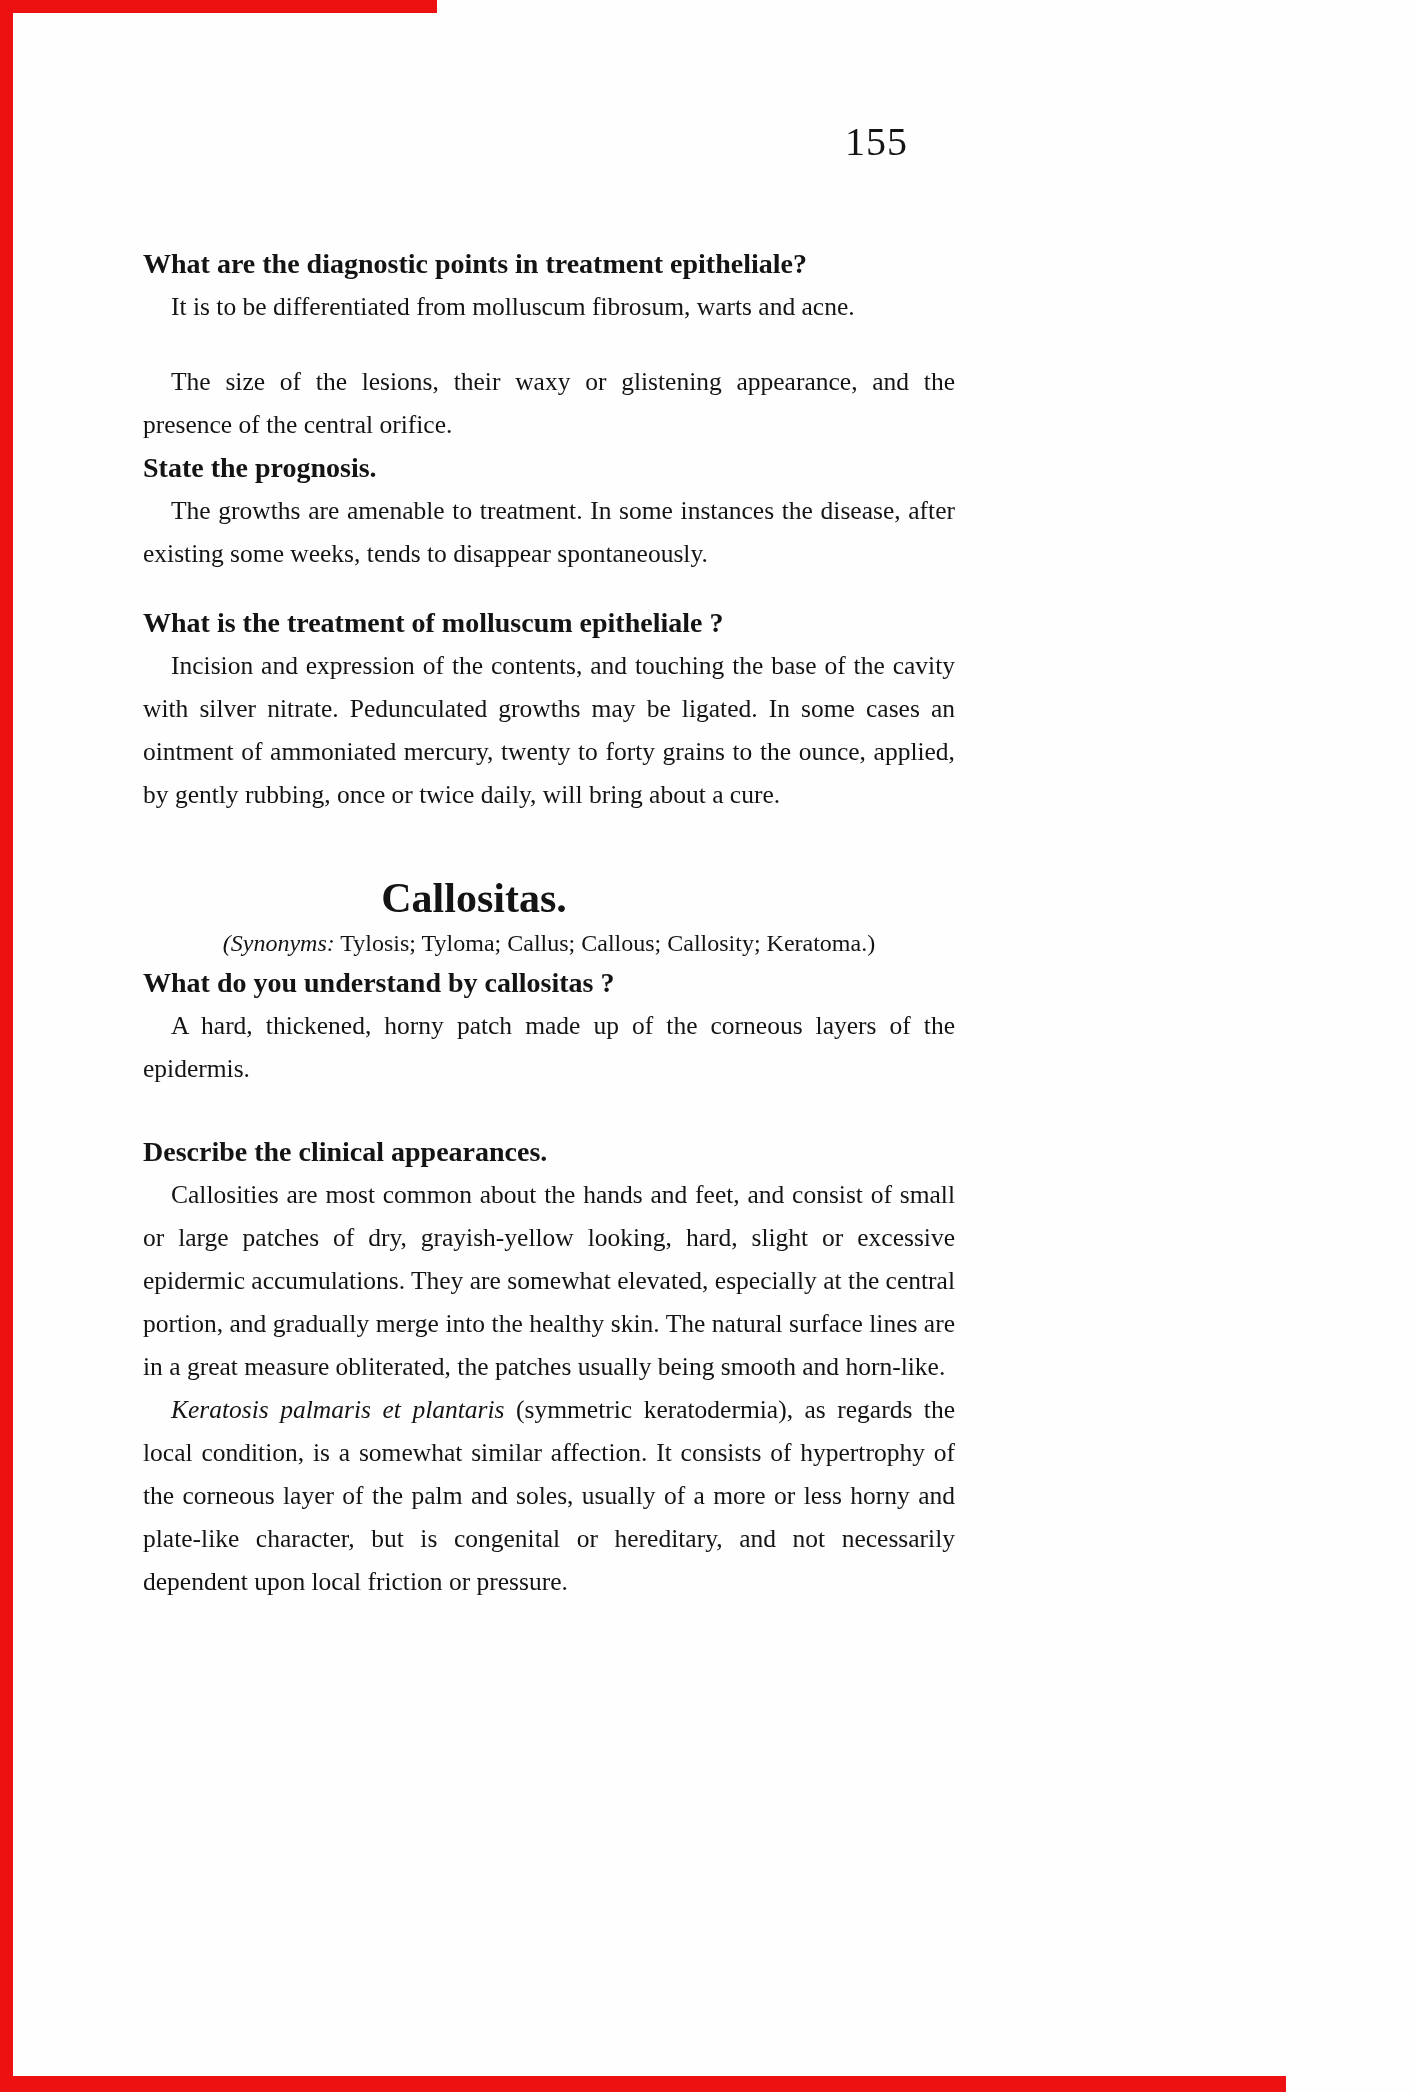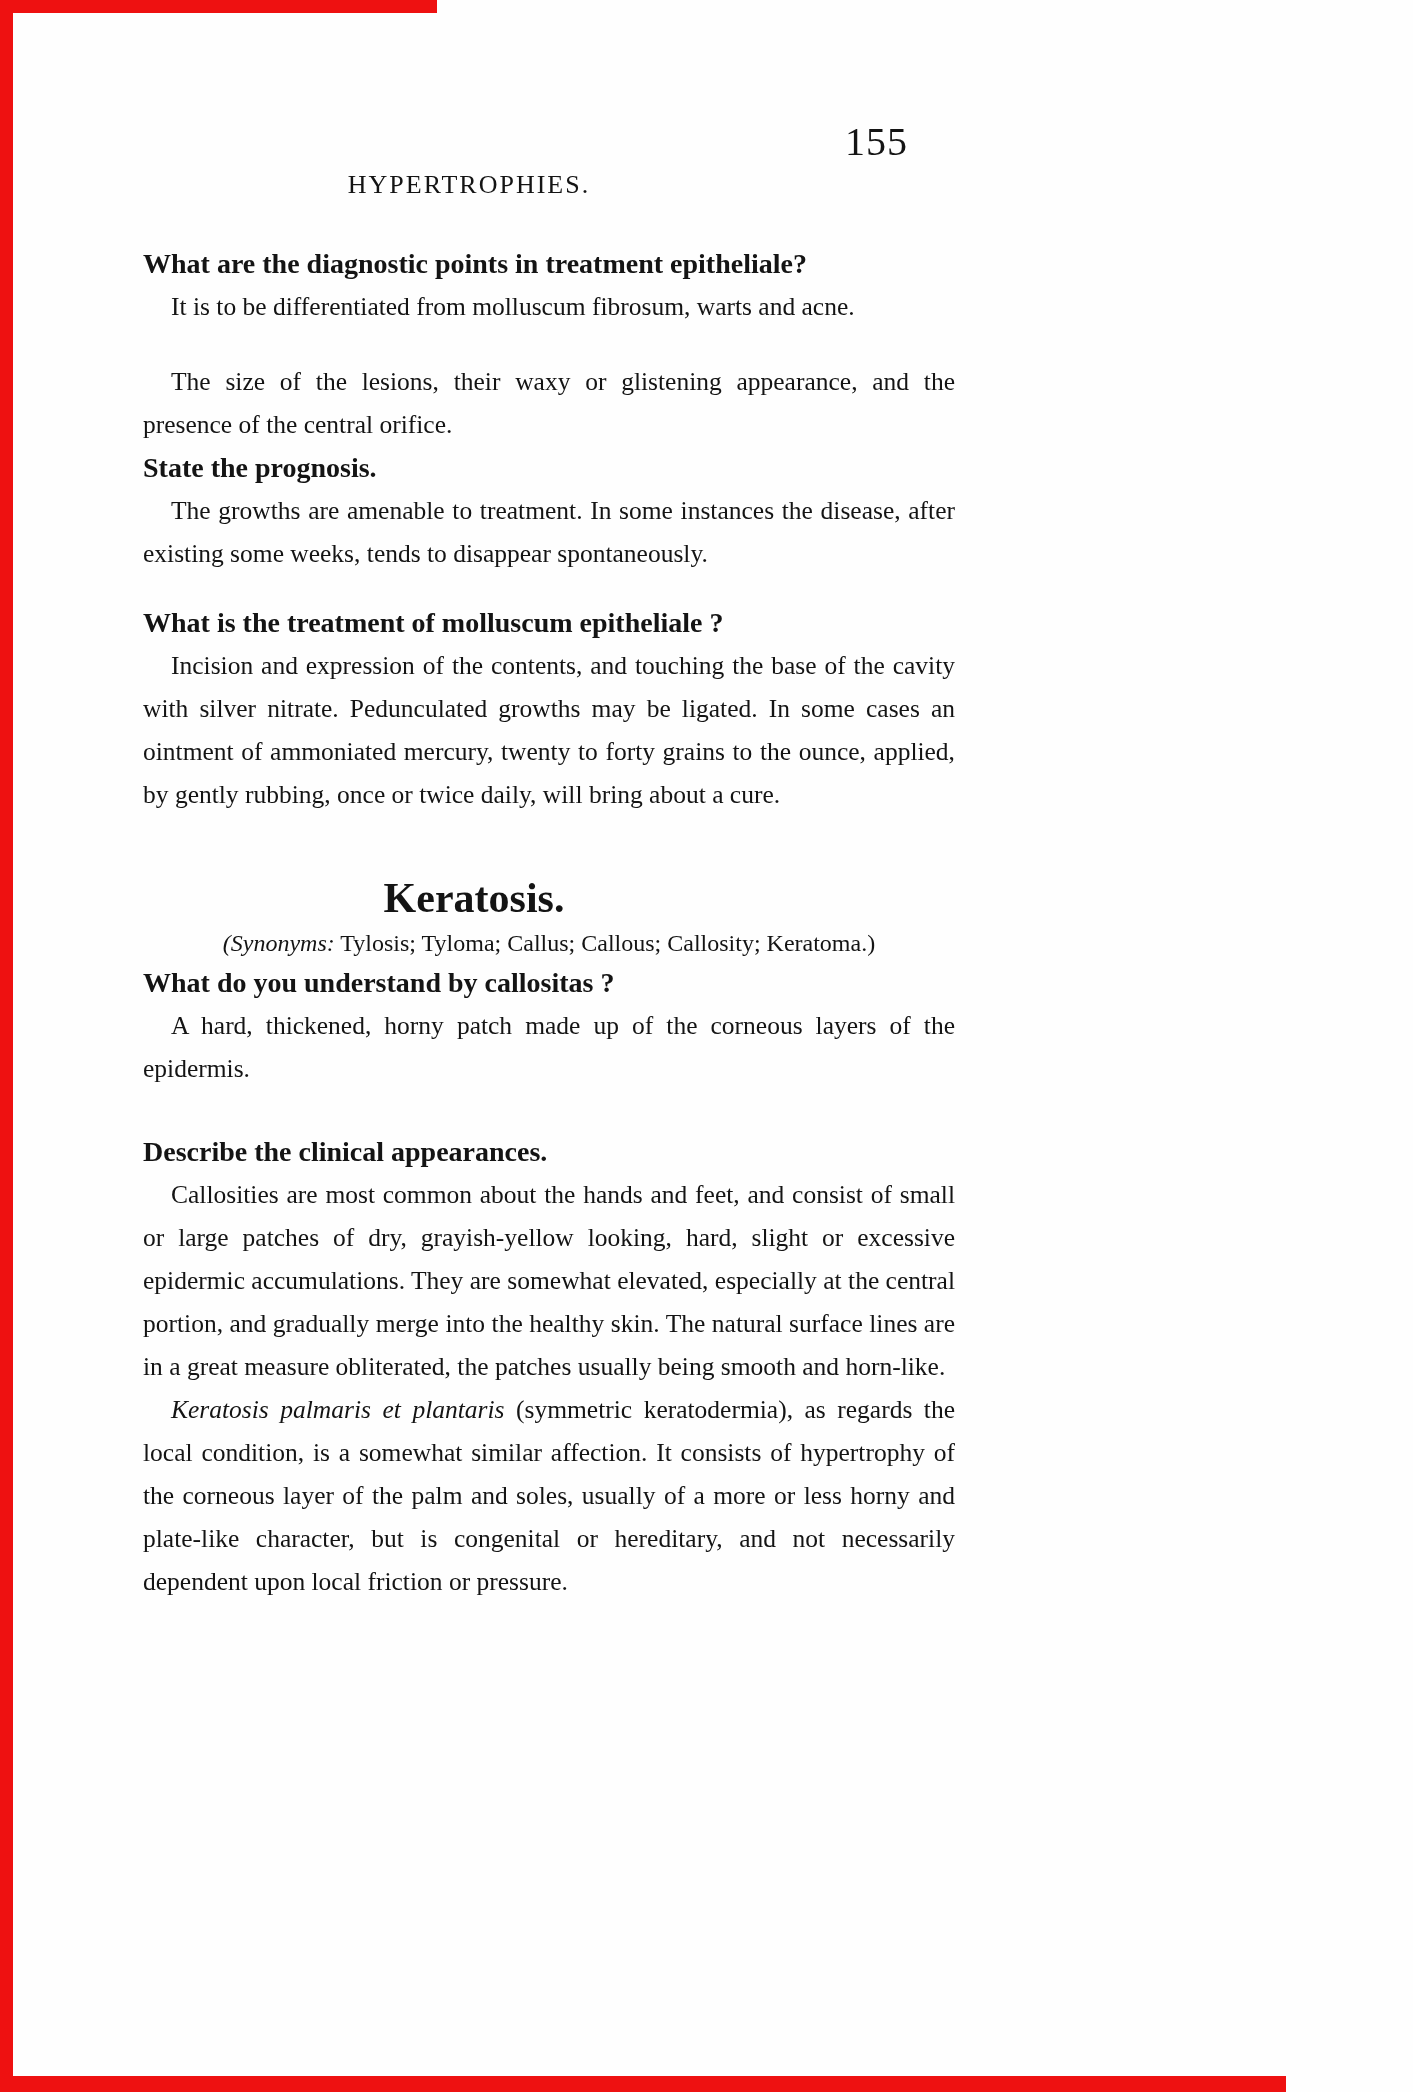--- a/index.html
+++ b/index.html
@@ -63,36 +63,35 @@
 </head>
 <body>
 
 <div class="page">
 
   <div class="edge edge-left"></div>
   <div class="edge edge-top"></div>
   <div class="edge edge-bottom"></div>
 
   <div class="page-number">155</div>
-  <div class="running-header">HYPERTROPHIES.</div>
 
   <div class="content">
 
 
     <p class="qhead">What are the diagnostic points in treatment epitheliale?</p>
     <p class="para mb32">It is to be differentiated from molluscum fibrosum, warts and acne.</p>
     <p class="para">The size of the lesions, their waxy or glistening appearance, and the presence of the central orifice.</p>
 
     <p class="qhead">State the prognosis.</p>
     <p class="para mb26">The growths are amenable to treatment. In some instances the disease, after existing some weeks, tends to disappear spontaneously.</p>
 
     <p class="qhead">What is the treatment of molluscum epitheliale ?</p>
     <p class="para mb55">Incision and expression of the contents, and touching the base of the cavity with silver nitrate. Pedunculated growths may be ligated. In some cases an ointment of ammoniated mercury, twenty to forty grains to the ounce, applied, by gently rubbing, once or twice daily, will bring about a cure.</p>
 
-    <h2 class="section-title mb20">Keratosis.</h2>
+    <h2 class="section-title mb20">Callositas.</h2>
 
     <p class="synonyms mb15"><span class="italic">(Synonyms:</span><span> Tylosis; Tyloma; Callus; Callous; Callosity; Keratoma.)</span></p>
 
     <p class="qhead">What do you understand by callositas ?</p>
     <p class="para mb40">A hard, thickened, horny patch made up of the corneous layers of the epidermis.</p>
 
     <p class="qhead">Describe the clinical appearances.</p>
     <p class="para">Callosities are most common about the hands and feet, and consist of small or large patches of dry, grayish-yellow looking, hard, slight or excessive epidermic accumulations. They are somewhat elevated, especially at the central portion, and gradually merge into the healthy skin. The natural surface lines are in a great measure obliterated, the patches usually being smooth and horn-like.</p>
     <p class="para"><span class="italic">Keratosis palmaris et plantaris</span><span> (symmetric keratodermia), as regards the local condition, is a somewhat similar affection. It consists of hypertrophy of the corneous layer of the palm and soles, usually of a more or less horny and plate-like character, but is congenital or hereditary, and not necessarily dependent upon local friction or pressure.</span></p>
 

